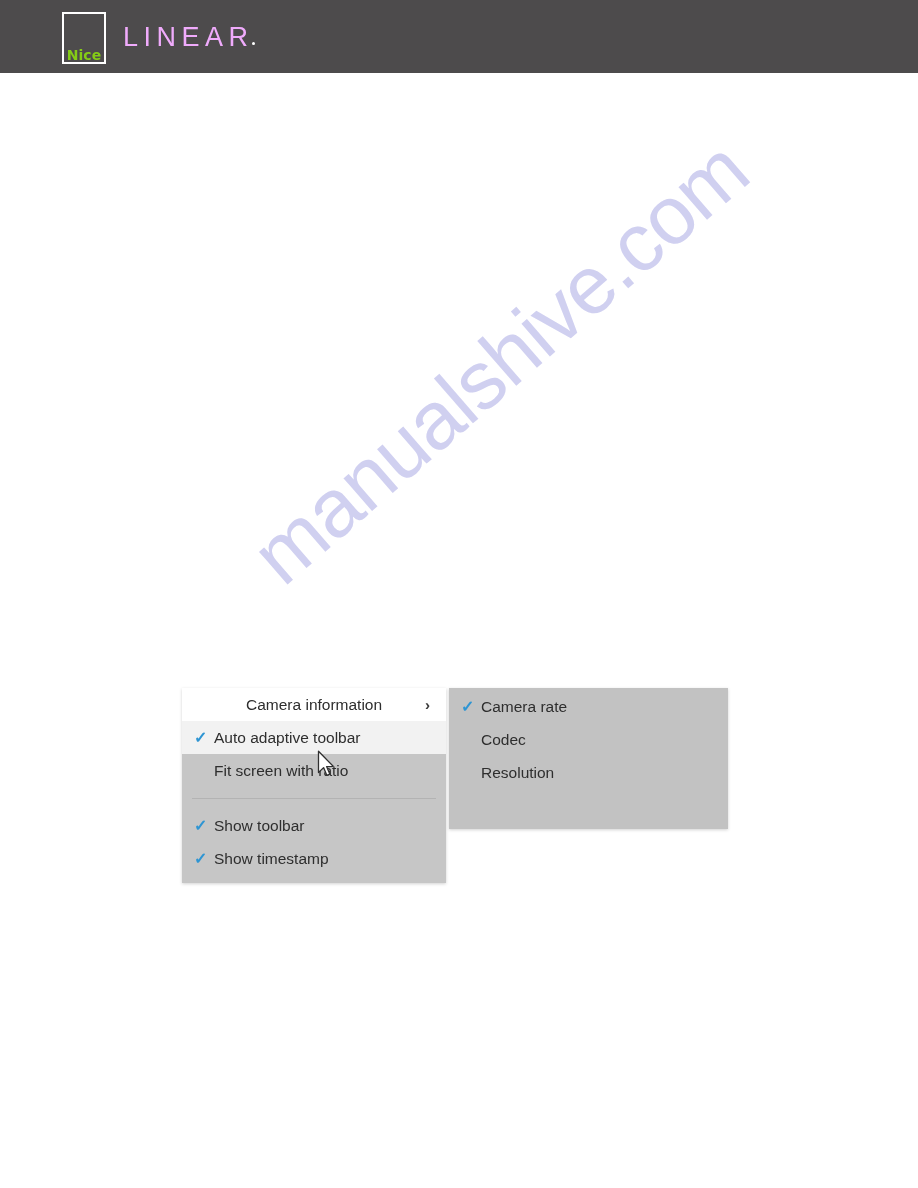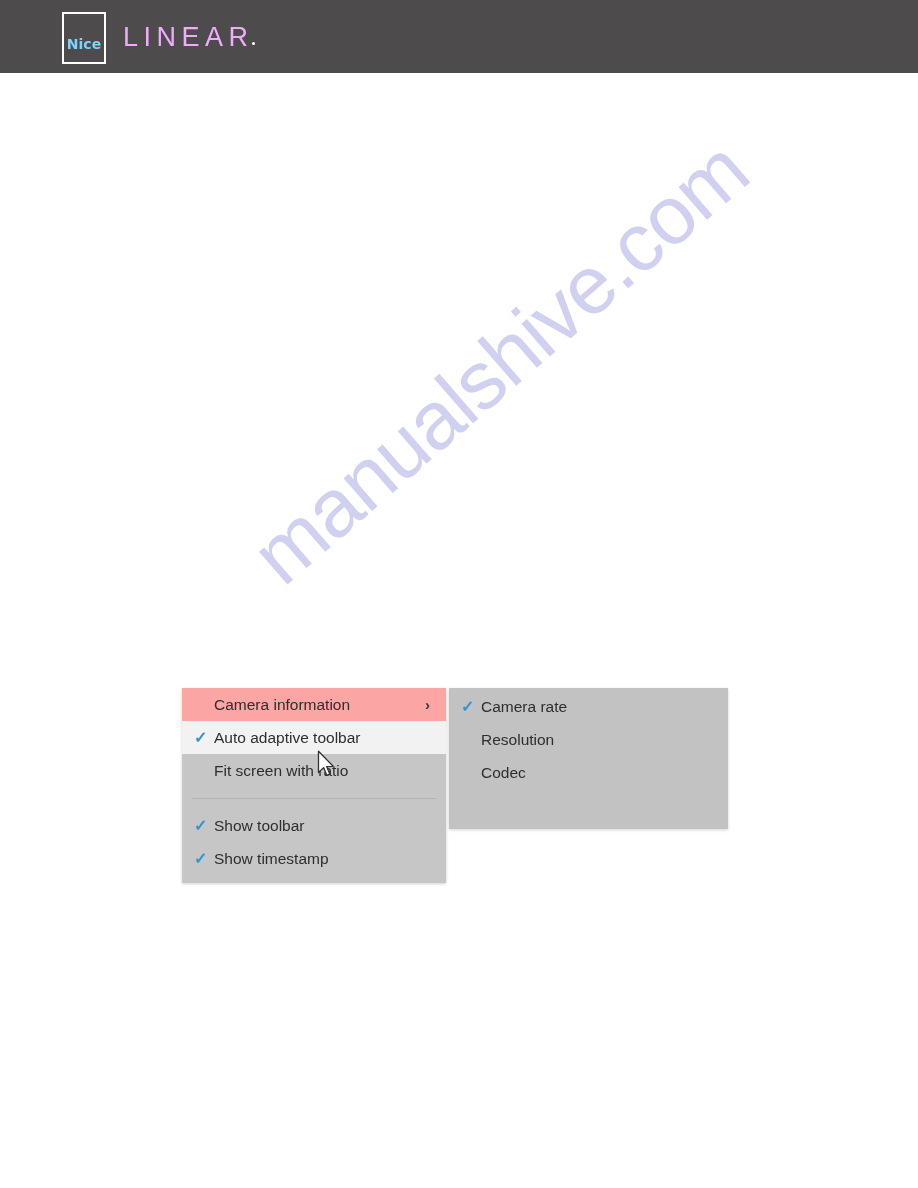--- a/index.html
+++ b/index.html
@@ -32,27 +32,26 @@
     top: 12px;
     width: 44px;
     height: 52px;
     border: 2px solid #ffffff;
     box-sizing: border-box;
     display: flex;
     align-items: flex-end;
     justify-content: center;
   }
   #nice-logo-text {
-    color: #7dd3fc;
+    color: #84cc16;
     font-family: "DejaVu Sans", sans-serif;
     font-size: 14px;
     font-weight: bold;
     letter-spacing: 0px;
     line-height: 1;
-    padding-bottom: 11px;
   }
   #linear-wordmark {
     position: absolute;
     left: 123px;
     top: 22px;
     color: #f0abfc;
     font-family: "Liberation Sans", sans-serif;
     font-size: 27px;
     font-weight: 300;
     letter-spacing: 5.5px;
@@ -108,21 +107,22 @@
     padding: 0 10px 0 10px;
     box-sizing: border-box;
     color: #2e2e2e;
     font-size: 15.5px;
     cursor: default;
   }
   .menu-item.highlighted {
     background: #f2f2f2;
   }
   .menu-item.submenu-open {
-    background: #fca5a5;
+    background: #ffffff;
+    gap: 32px;
   }
   .menu-check {
     width: 22px;
     flex: 0 0 22px;
     color: #2e95d3;
     font-size: 16px;
     font-weight: bold;
     line-height: 1;
     display: flex;
     align-items: center;
@@ -244,25 +244,25 @@
 
 <div id="submenu">
 
   <div class="submenu-item">
     <span class="menu-check">✓</span>
     <span class="menu-label">Camera rate</span>
   </div>
 
   <div class="submenu-item">
     <span class="menu-check empty"></span>
+    <span class="menu-label">Codec</span>
+  </div>
+
+  <div class="submenu-item">
+    <span class="menu-check empty"></span>
     <span class="menu-label">Resolution</span>
-  </div>
-
-  <div class="submenu-item">
-    <span class="menu-check empty"></span>
-    <span class="menu-label">Codec</span>
   </div>
 
 </div>
 
 <svg id="mouse-cursor" viewBox="0 0 18 28" xmlns="http://www.w3.org/2000/svg">
   <path d="M1.5,1.2 L1.5,22.5 L6.6,17.6 L9.9,25.4 L12.8,24.1 L9.6,16.6 L16.2,16.3 Z" fill="#ffffff" stroke="#303030" stroke-width="1.3" stroke-linejoin="round"></path>
 </svg>
 
 </body></html>

